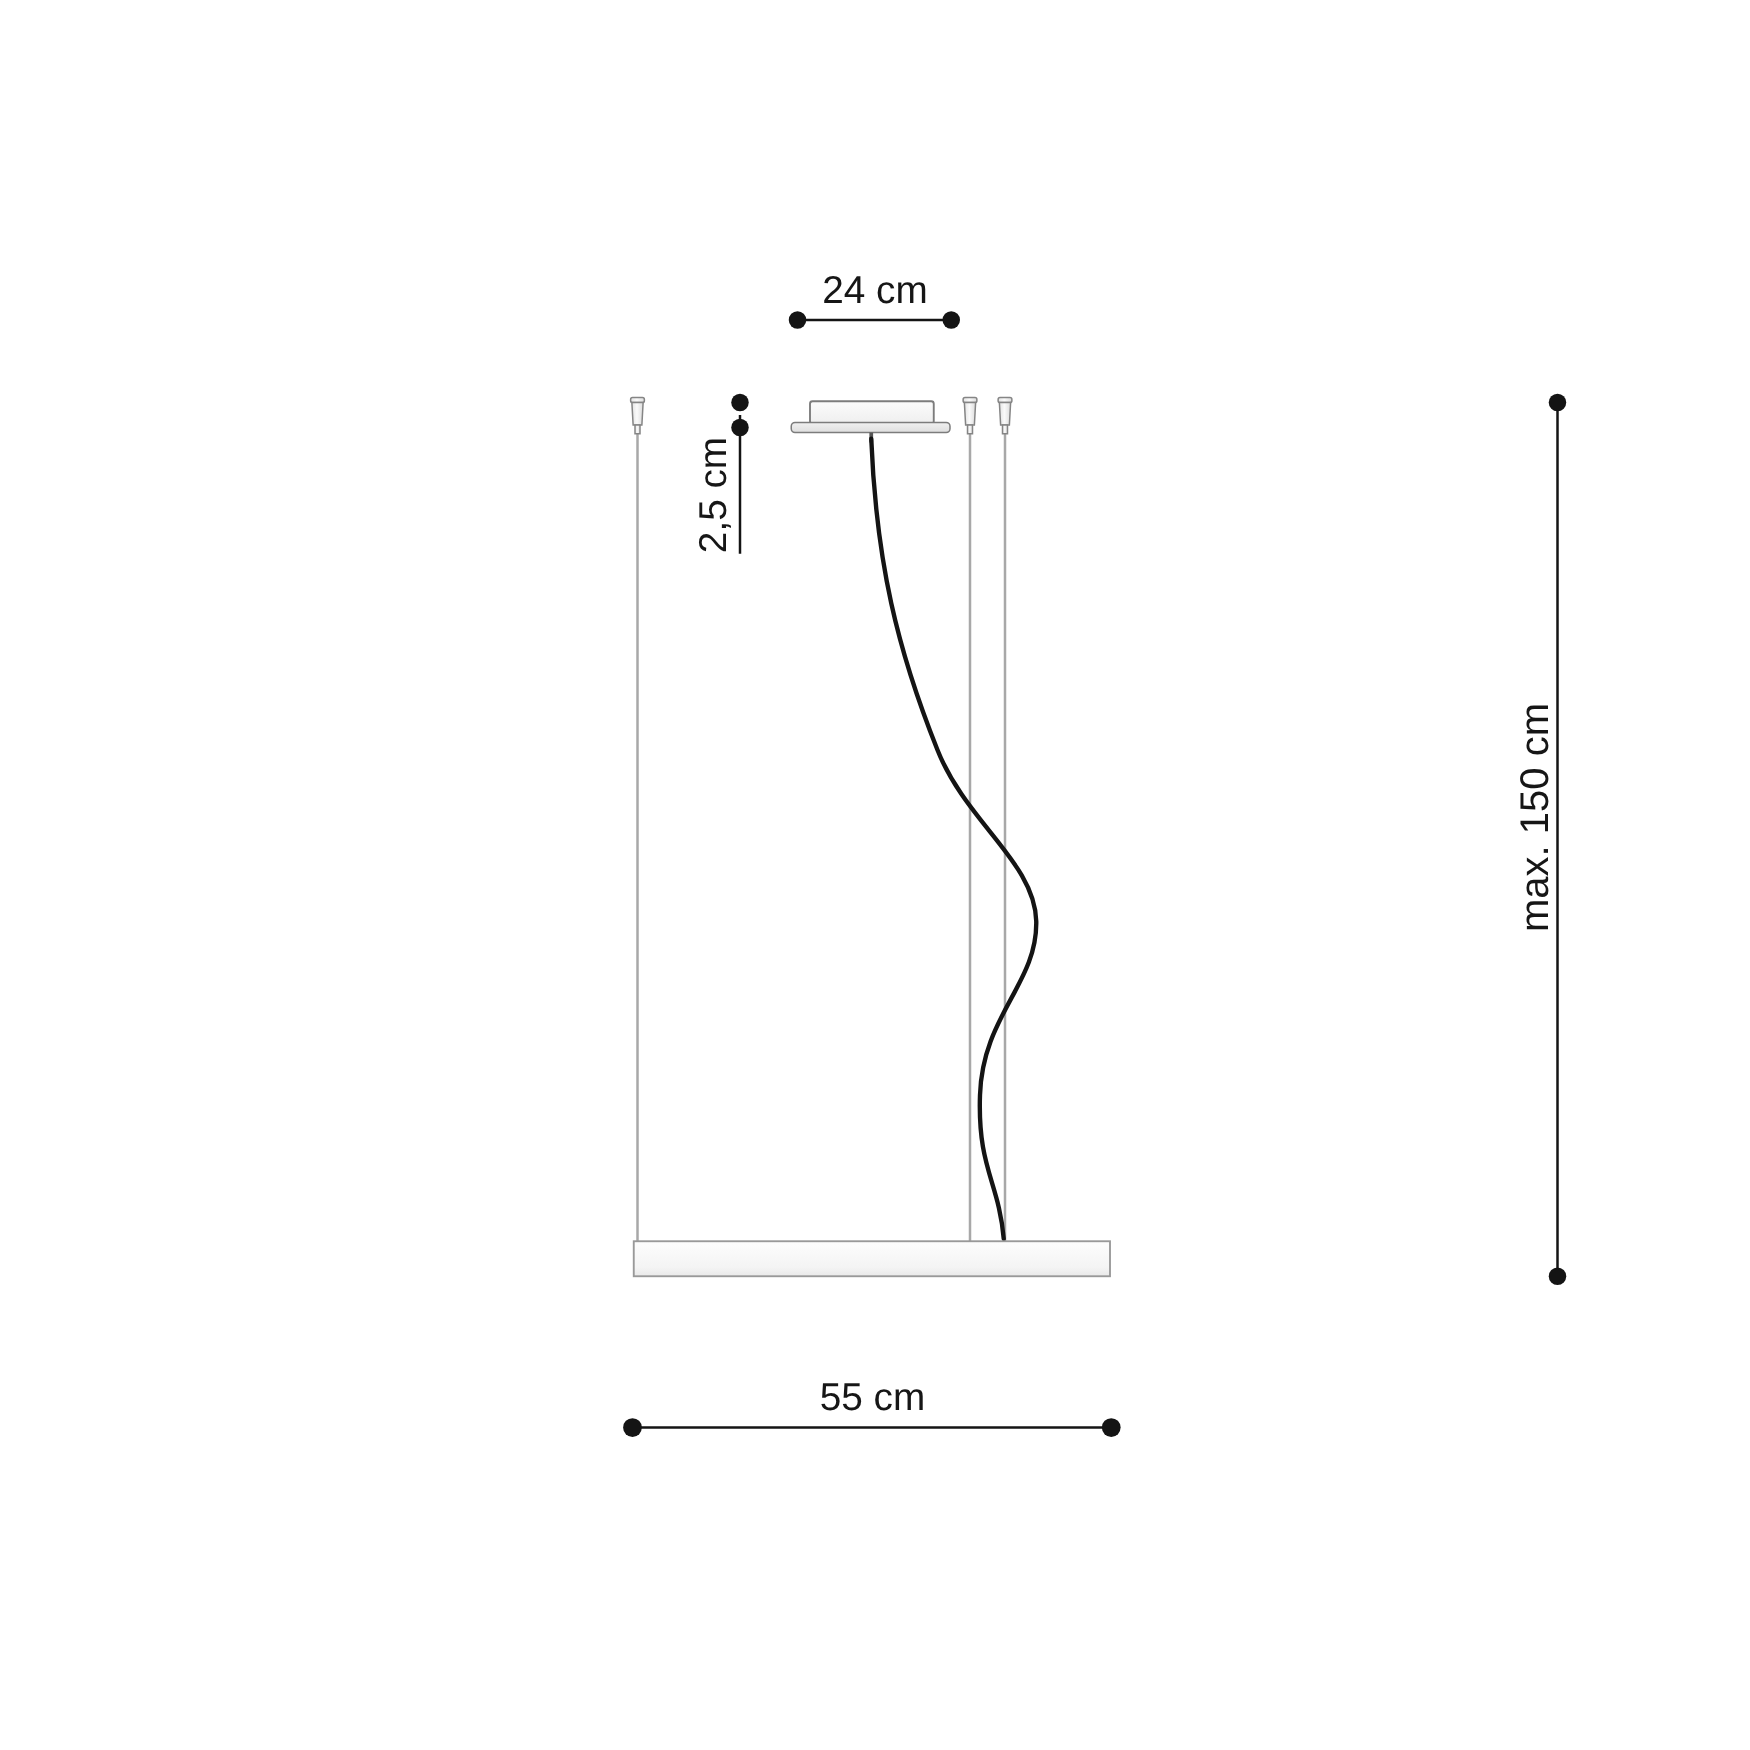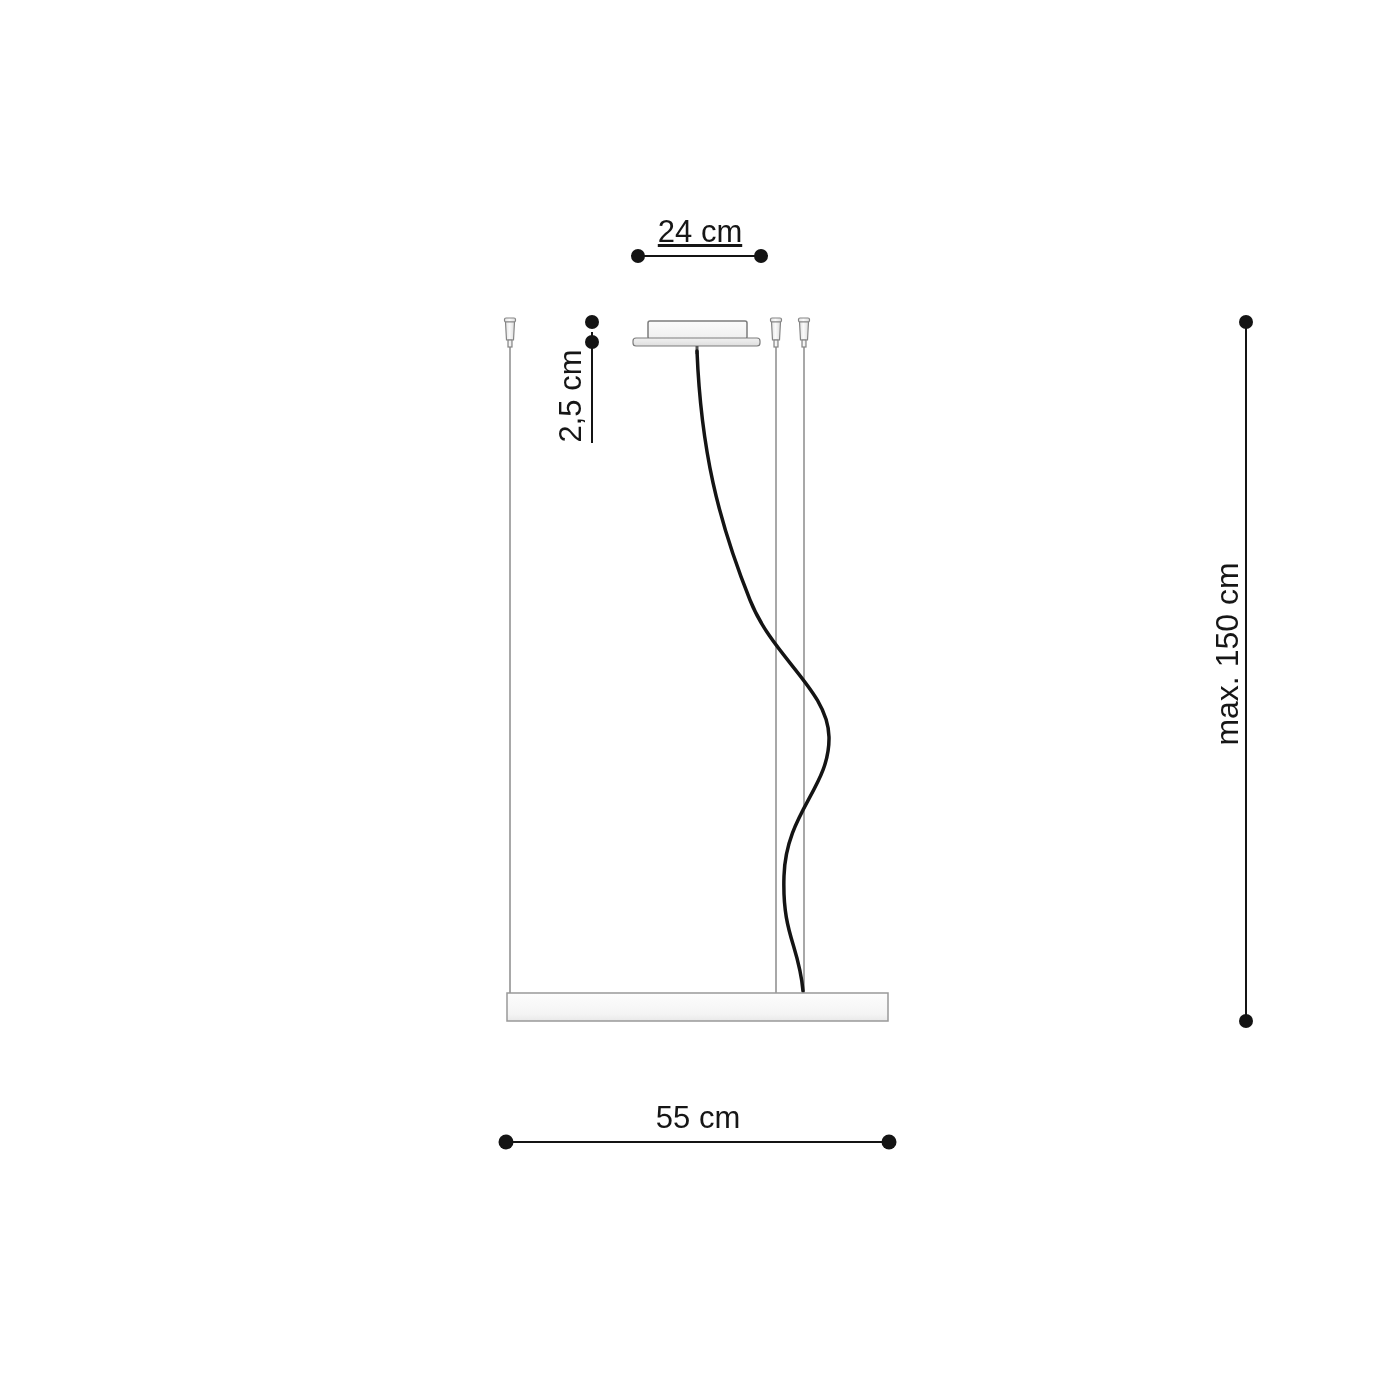--- a/index.html
+++ b/index.html
@@ -122,21 +122,21 @@
       <circle cx="1246" cy="1021" r="7" stroke="none"></circle>
     </g>
 
     <g stroke="#141414" fill="#141414">
       <line x1="506" y1="1142" x2="889" y2="1142" stroke-width="2"></line>
       <circle cx="506" cy="1142" r="7.5" stroke="none"></circle>
       <circle cx="889" cy="1142" r="7.5" stroke="none"></circle>
     </g>
   </svg>
 
-  <div class="dim-label h" style="left:700px; top:214px;text-decoration:underline;">24 cm</div>
+  <div class="dim-label h" style="left:700px; top:214px;">24 cm</div>
 
   <div class="dim-label v" style="left:571px; top:396px;">2,5 cm</div>
 
   <div class="dim-label v" style="left:1227px; top:654px; font-size:32px;">max. 150 cm</div>
 
   <div class="dim-label h" style="left:698px; top:1100px;">55 cm</div>
 
 </div>
 
 </body></html>

